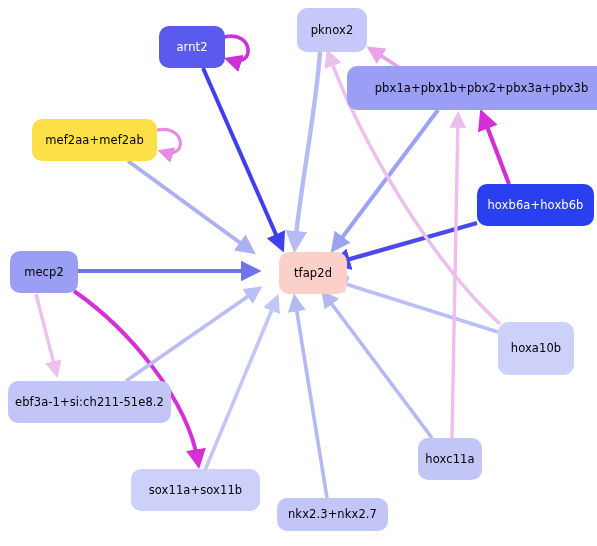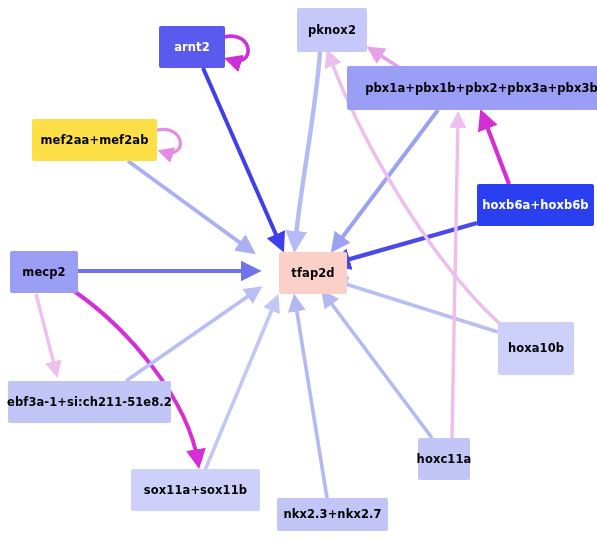--- a/index.html
+++ b/index.html
@@ -3,22 +3,22 @@
 <meta charset="utf-8">
 <title>Gene Regulatory Network</title>
 <style>
   html,body{margin:0;padding:0;background:#ffffff;}
   body{width:597px;height:546px;overflow:hidden;
        font-family:"DejaVu Sans","Liberation Sans",sans-serif;}
   #canvas{position:relative;width:597px;height:546px;background:#ffffff;}
   svg#edges{position:absolute;left:0;top:0;width:597px;height:546px;}
   .node{position:absolute;box-sizing:border-box;
         display:flex;align-items:center;justify-content:center;
-        border-radius:2px;text-align:center;white-space:nowrap;
-        font-size:11.5px;letter-spacing:0.1px;line-height:1.1;font-weight:bold;}
+        border-radius:10px;text-align:center;white-space:nowrap;
+        font-size:11.5px;letter-spacing:0.1px;line-height:1.1;}
   .node-label{pointer-events:none;}
 </style>
 </head>
 <body>
 
 <div id="canvas">
 
   <svg id="edges" viewBox="0 0 597 546" xmlns="http://www.w3.org/2000/svg">
     <defs>
       <marker id="ah-4040ea" markerWidth="5" markerHeight="5" refX="3.2" refY="2.5" orient="auto">
@@ -139,21 +139,21 @@
       </div>
       <div class="node" style="left: 10px; top: 251px; width: 68px; height: 42px; background: rgb(155, 158, 245); color: rgb(0, 0, 0);">
         <span class="node-label" style="font-size: 11.5px;">mecp2</span>
       </div>
       <div class="node" style="left: 498px; top: 322px; width: 76px; height: 53px; background: rgb(205, 209, 249); color: rgb(0, 0, 0);">
         <span class="node-label" style="font-size: 11.5px;">hoxa10b</span>
       </div>
       <div class="node" style="left: 8px; top: 381px; width: 163px; height: 42px; background: rgb(194, 198, 247); color: rgb(0, 0, 0);">
         <span class="node-label" style="font-size: 11.5px;">ebf3a-1+si:ch211-51e8.2</span>
       </div>
-      <div class="node" style="left: 418px; top: 438px; width: 52px; height: 42px; background: rgb(194, 198, 247); color: rgb(0, 0, 0);">
+      <div class="node" style="left: 418px; top: 438px; width: 64px; height: 42px; background: rgb(194, 198, 247); color: rgb(0, 0, 0);">
         <span class="node-label" style="font-size: 11.5px;">hoxc11a</span>
       </div>
       <div class="node" style="left: 131px; top: 469px; width: 129px; height: 42px; background: rgb(205, 209, 249); color: rgb(0, 0, 0);">
         <span class="node-label" style="font-size: 11.5px;">sox11a+sox11b</span>
       </div>
       <div class="node" style="left: 277px; top: 498px; width: 111px; height: 33px; background: rgb(194, 198, 247); color: rgb(0, 0, 0);">
         <span class="node-label" style="font-size: 11.5px;">nkx2.3+nkx2.7</span>
       </div>
     </div>
 </div>

